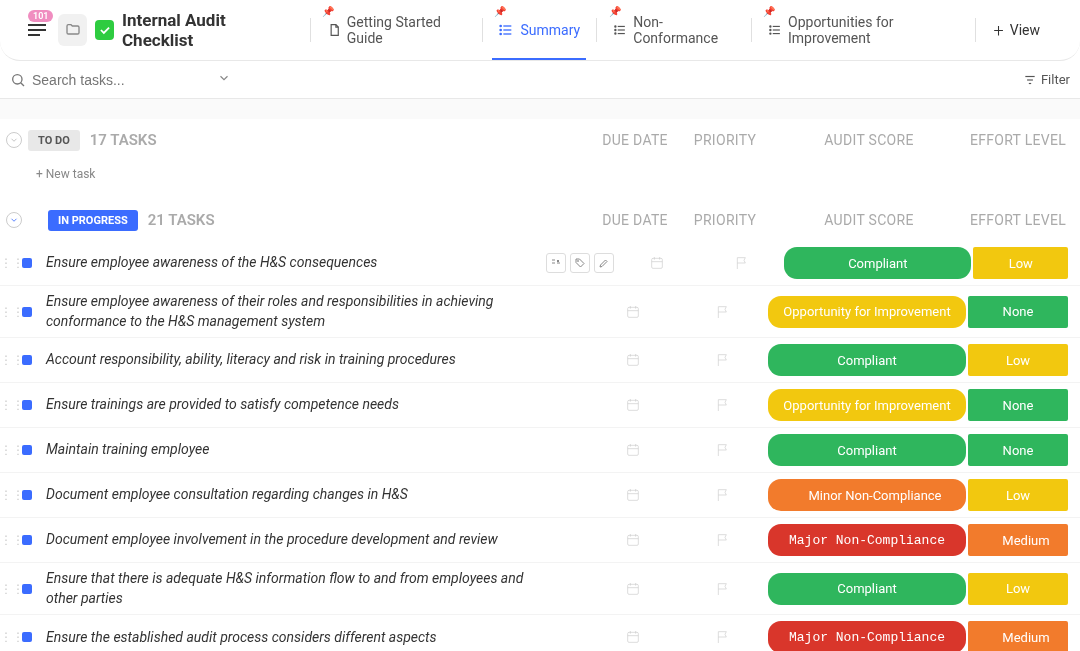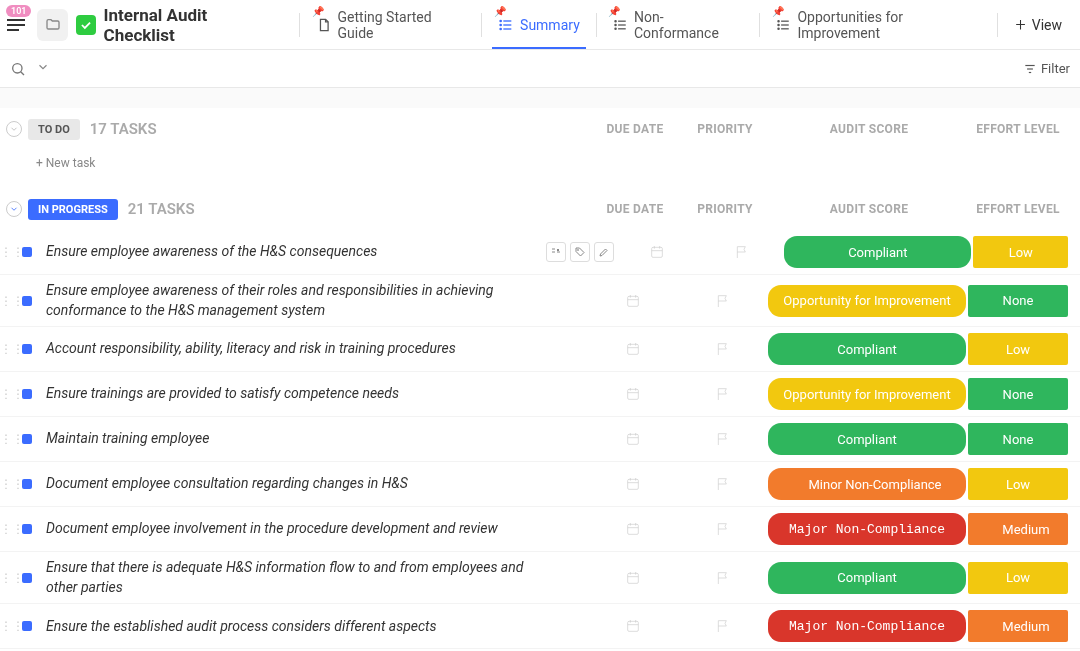--- a/index.html
+++ b/index.html
@@ -1,17 +1,17 @@
 <!DOCTYPE html>
 <html><head>
 <meta charset="utf-8">
 <style>
 * { box-sizing: border-box; margin: 0; padding: 0; }
 body { font-family: -apple-system, BlinkMacSystemFont, "Segoe UI", Roboto, sans-serif; font-size: 13px; color: #333; background: #fff; width: 1080px; }
-.topbar { display: flex; align-items: center; height: 50px; border-bottom: 1px solid #e8e8e8; padding: 0 2px; }
+.topbar { display: flex; align-items: center; height: 61px; border-bottom: 1px solid #e8e8e8; padding: 0 24px; border-radius: 20px; }
 .menu-icon { width: 28px; height: 28px; display: flex; align-items: center; justify-content: center; position: relative; cursor: pointer; }
 .menu-icon .bars { width: 18px; height: 2px; background: #333; position: relative; }
 .menu-icon .bars::before, .menu-icon .bars::after { content: ""; position: absolute; width: 18px; height: 2px; background: #333; left: 0; }
 .menu-icon .bars::before { top: -5px; }
 .menu-icon .bars::after { top: 5px; width: 12px; }
 .badge { position: absolute; top: -6px; left: 4px; background: #f08dc0; color: #fff; font-size: 9px; border-radius: 8px; padding: 1px 5px; font-weight: 600; }
 .folder-btn { width: 32px; height: 32px; background: #f1f1f1; border-radius: 6px; display: flex; align-items: center; justify-content: center; margin: 0 8px; cursor: pointer; }
 .check-box { width: 20px; height: 20px; background: #2ecc40; border-radius: 4px; display: flex; align-items: center; justify-content: center; margin-right: 8px; }
 .check-box svg { width: 14px; height: 14px; }
 .page-title { font-size: 17px; font-weight: 700; margin-right: 20px; }
@@ -30,23 +30,23 @@
 .chev { margin-left: 4px; color: #888; cursor: pointer; }
 .filter-btn { margin-left: auto; display: flex; align-items: center; color: #555; cursor: pointer; font-size: 13px; }
 .filter-btn svg { width: 14px; height: 14px; margin-right: 4px; }
 .spacer { height: 20px; background: #fafafa; }
 .group-header { display: flex; align-items: center; height: 42px; padding-left: 6px; }
 .caret { width: 16px; height: 16px; border: 1px solid #ccc; border-radius: 50%; display: flex; align-items: center; justify-content: center; margin-right: 6px; cursor: pointer; }
 .caret svg { width: 10px; height: 10px; }
 .caret.blue svg { stroke: #3b6cff; }
 .status-pill { font-size: 11px; font-weight: 700; padding: 4px 10px; border-radius: 3px; margin-right: 10px; cursor: pointer; }
 .status-pill.todo { background: #e8e8e8; color: #555; }
-.status-pill.inprogress { background: #3b6cff; color: #fff; }
+.status-pill.inprogress { background: #3b6cff; color: #fff; margin-left: 20px; }
 .task-count { font-size: 15px; color: #aaa; font-weight: 600; }
-.col-headers { margin-left: auto; display: flex; font-size: 12px; color: #aaa; font-weight: 700; letter-spacing: 0.3px; justify-content: flex-end; }
+.col-headers { margin-left: auto; display: flex; font-size: 14px; color: #aaa; font-weight: 400; letter-spacing: 0.3px; justify-content: flex-end; }
 .col { text-align: center; }
 .col.due { width: 90px; }
 .col.priority { width: 90px; }
 .col.audit { width: 198px; }
 .col.effort { width: 100px; margin-right: 12px; }
 .new-task { font-size: 12px; color: #888; padding: 6px 0 18px 36px; cursor: pointer; }
 .task-row { display: flex; align-items: center; min-height: 38px; border-bottom: 1px solid #f3f3f3; padding: 6px 0; }
 .row-grip { width: 14px; color: #ccc; font-size: 12px; text-align: center; cursor: grab; }
 .sq { width: 10px; height: 10px; border-radius: 2px; background: #3b6cff; margin: 0 14px 0 8px; flex-shrink: 0; }
 .task-name { flex: 0 0 500px; font-size: 14px; color: #333; padding-right: 10px; line-height: 1.4; font-style: italic; }
@@ -141,20 +141,21 @@
     <span class="plus">+</span>
     <span>View</span>
   </div>
 </div>
 
 <div class="searchbar">
   <svg class="search-icon" viewBox="0 0 24 24" fill="none" stroke="currentColor" stroke-width="2">
       <circle cx="11" cy="11" r="7"></circle>
       <line x1="16" y1="16" x2="21" y2="21"></line>
     </svg>
+  <input class="search-input" placeholder="Search tasks..." style="">
   <span class="chev">
     <svg width="14" height="14" viewBox="0 0 24 24" fill="none" stroke="currentColor" stroke-width="2">
         <polyline points="6 9 12 15 18 9"></polyline>
       </svg>
   </span>
   <div class="filter-btn">
     <svg viewBox="0 0 24 24" fill="none" stroke="currentColor" stroke-width="2">
         <line x1="4" y1="6" x2="20" y2="6"></line>
         <line x1="7" y1="12" x2="17" y2="12"></line>
         <line x1="10" y1="18" x2="14" y2="18"></line>

